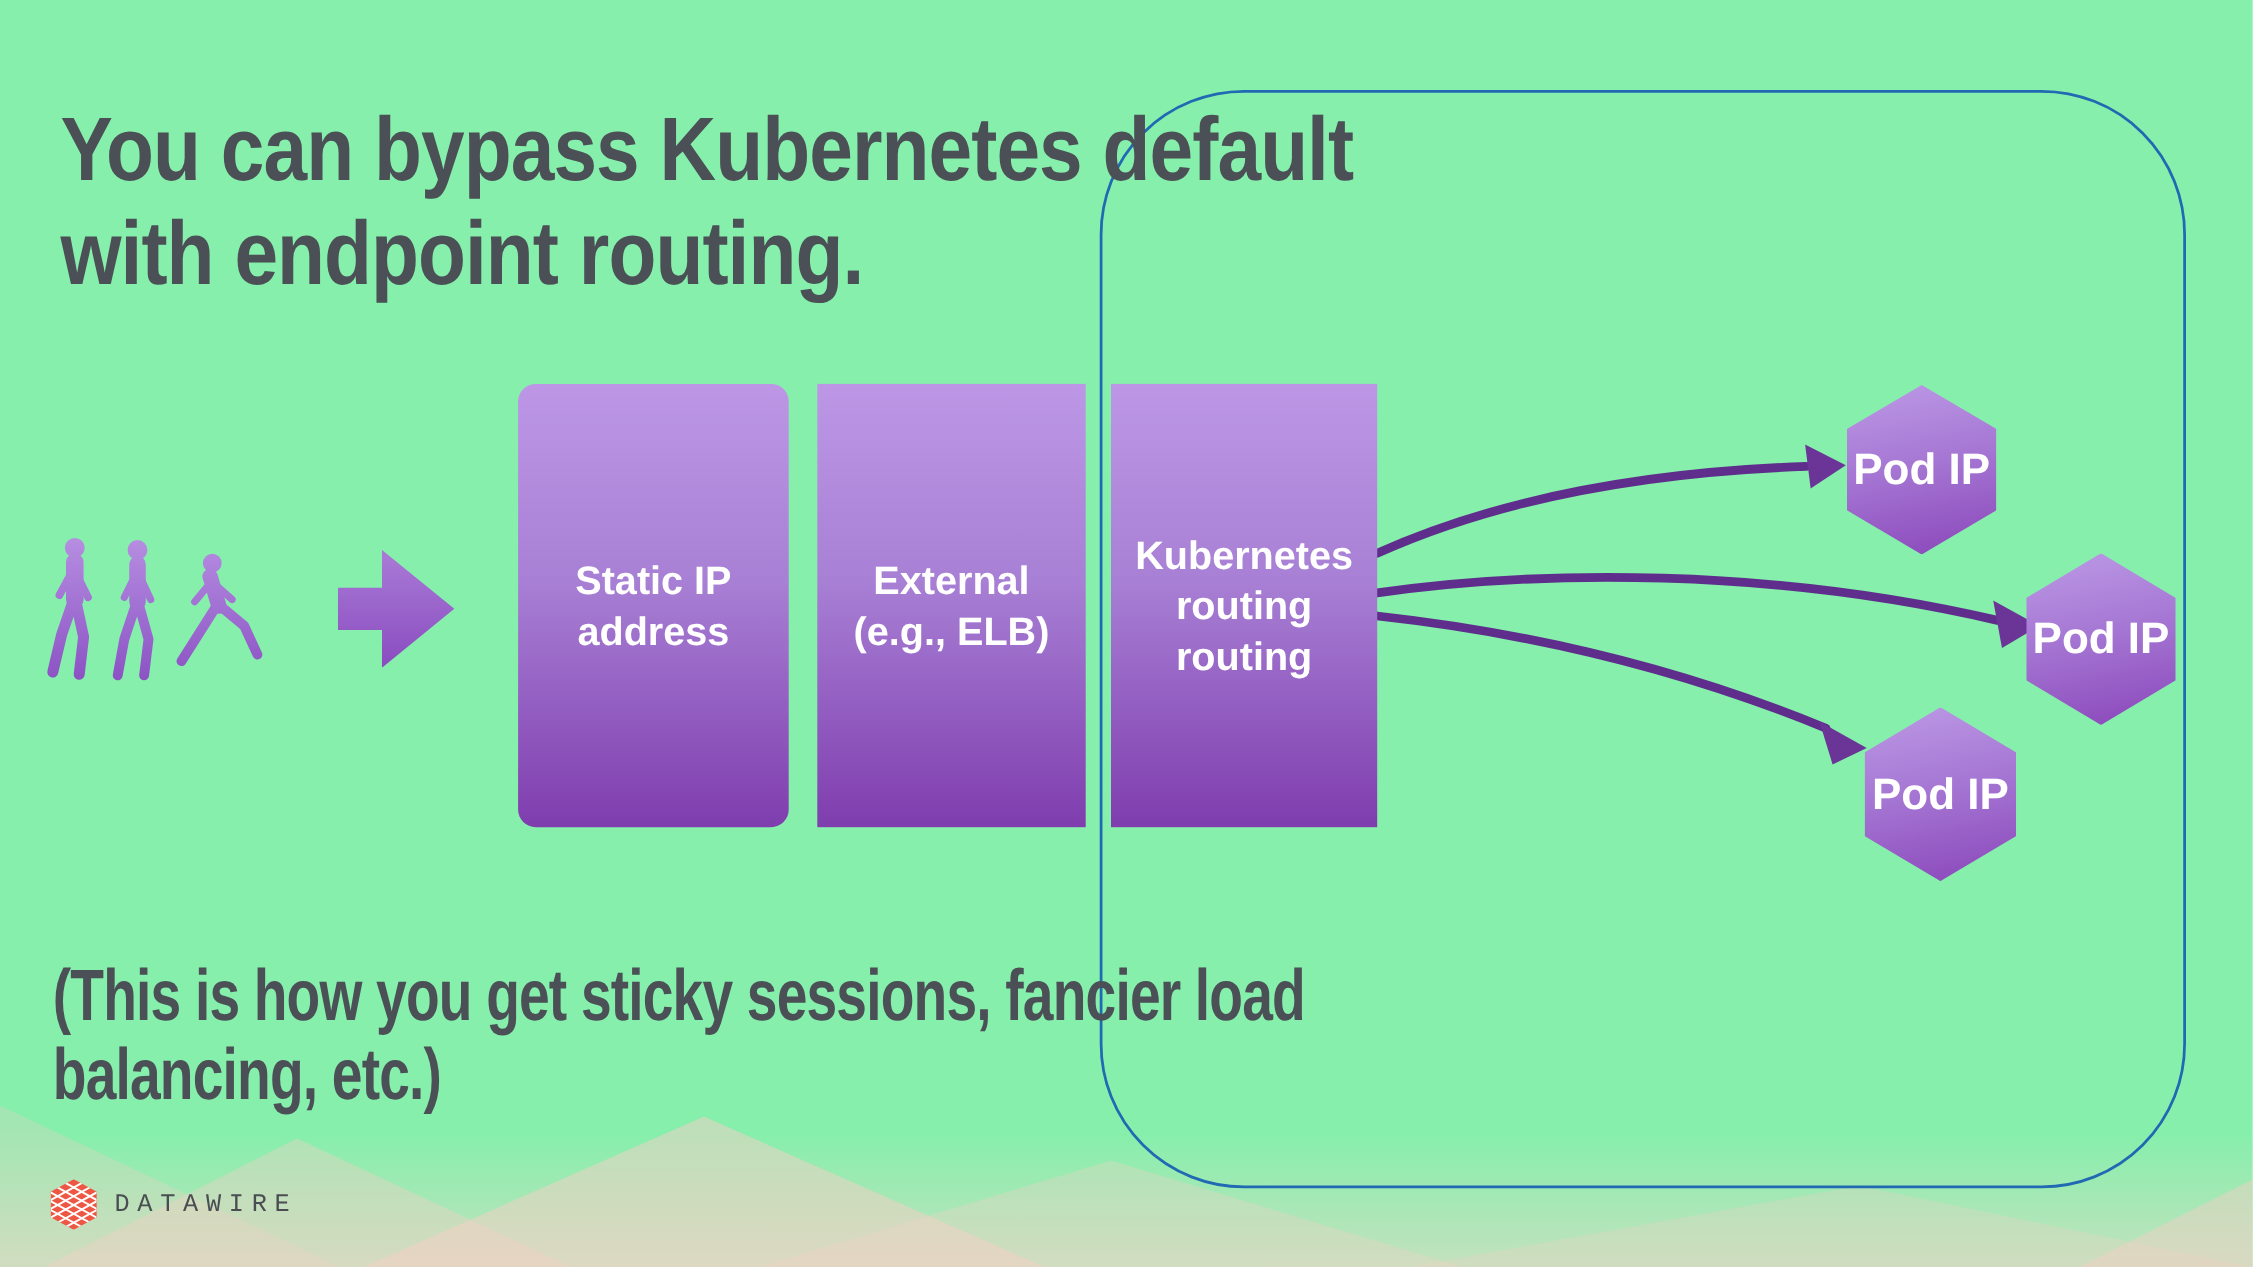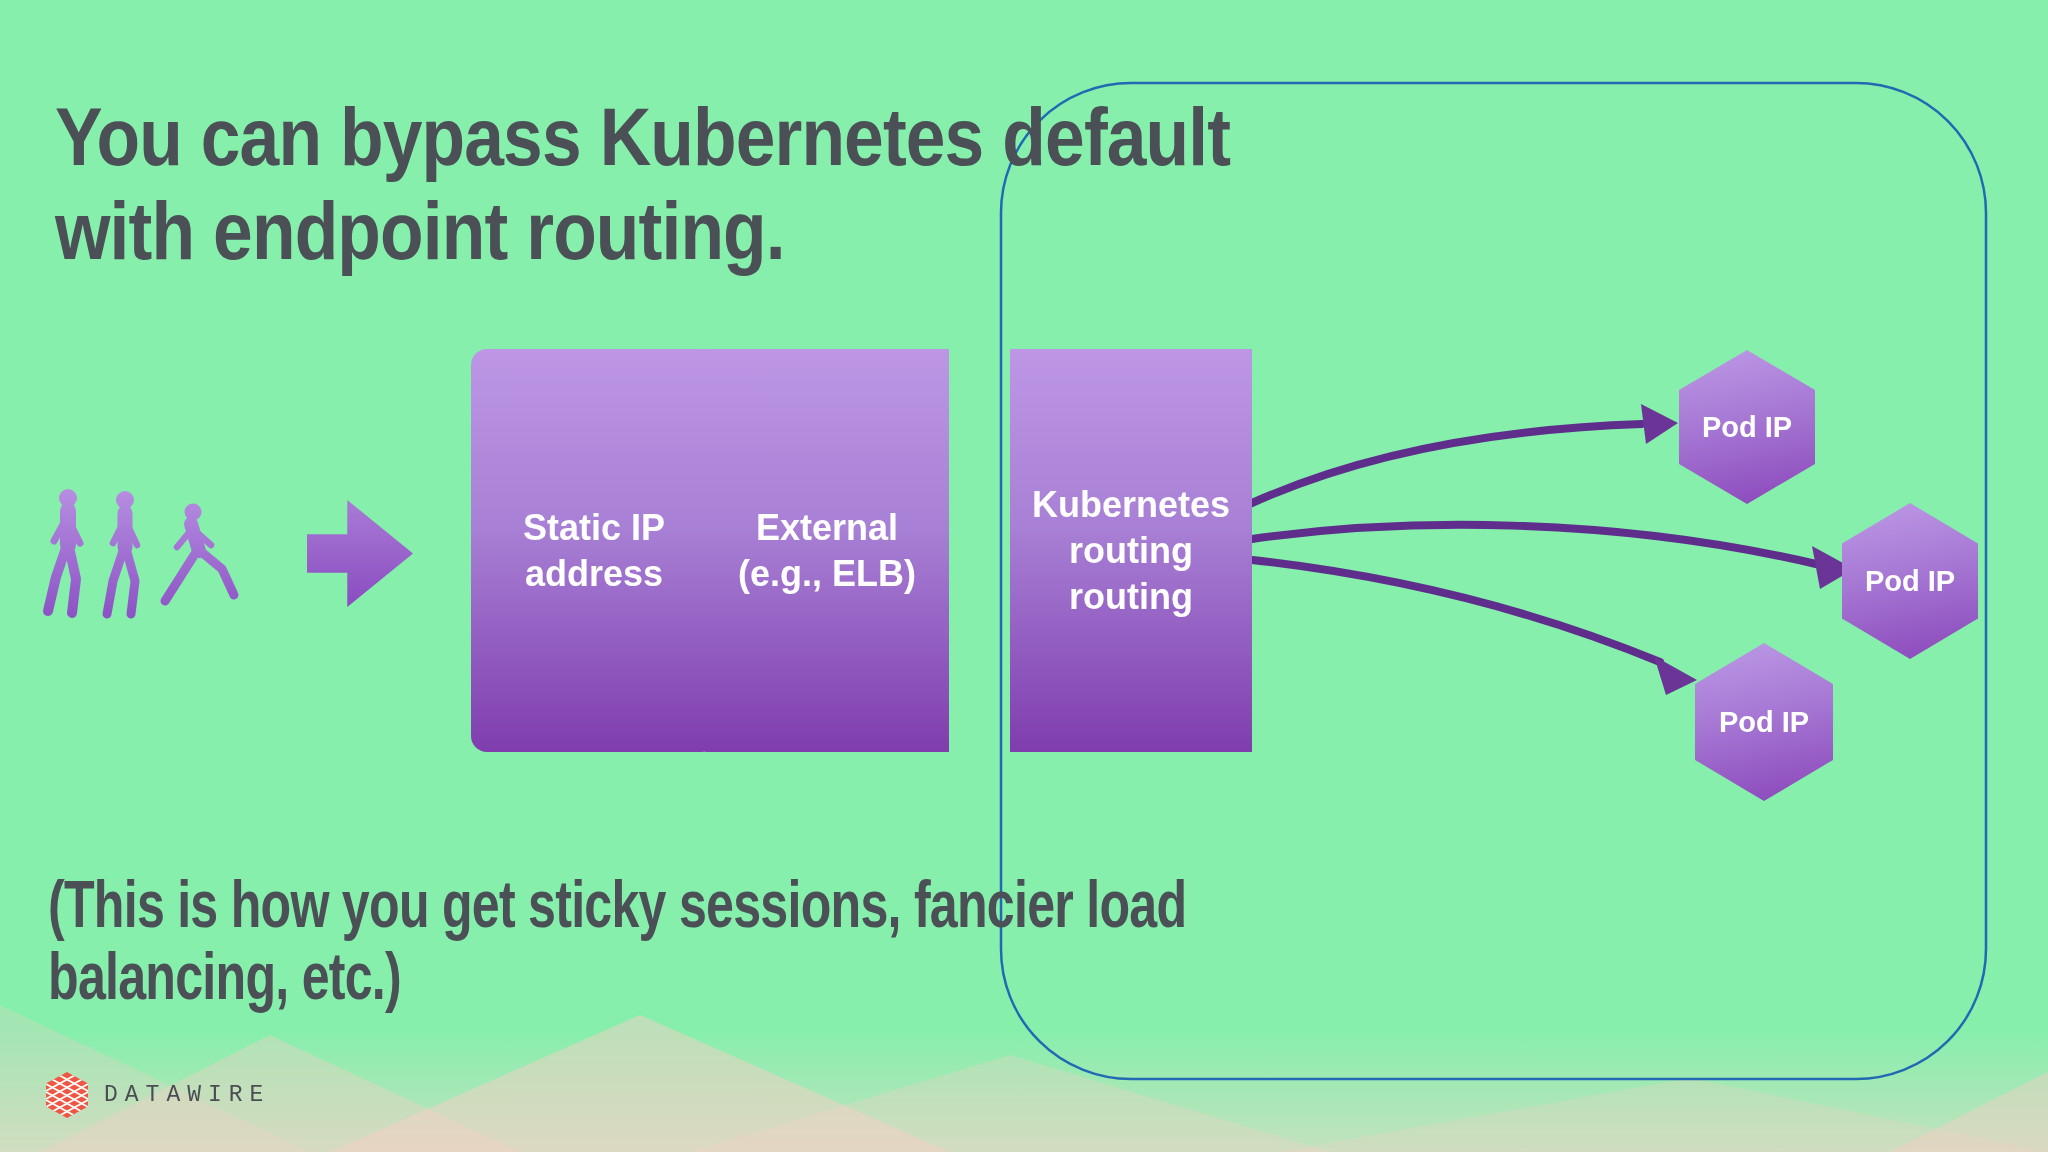--- a/index.html
+++ b/index.html
@@ -7,24 +7,24 @@
          font-family:"Liberation Sans",sans-serif;}
   .decor{position:absolute;left:0;top:0;width:2048px;height:1152px;}
   .title{position:absolute;left:55px;top:90px;font-weight:700;font-size:82px;line-height:94px;
          color:#4b5056;letter-spacing:-1px;transform:scaleX(.87);transform-origin:0 0;white-space:nowrap;}
   .note{position:absolute;left:48px;top:868px;font-weight:700;font-size:66px;line-height:72px;
         color:#4b5056;letter-spacing:-1px;transform:scaleX(.76);transform-origin:0 0;white-space:nowrap;}
   .flow-box{position:absolute;top:349px;height:403px;display:flex;align-items:center;justify-content:center;
             text-align:center;color:#fff;font-weight:700;font-size:36px;line-height:46px;
             background:linear-gradient(180deg,#bd97e6 0%,#a77fd4 45%,#7f3dae 100%);}
   .box1{left:471px;width:246px;border-radius:16px;}
-  .box2{left:705px;width:244px;}
+  .box2{left:743px;width:244px;}
   .box3{left:1010px;width:242px;}
   .hex{position:absolute;display:flex;align-items:center;justify-content:center;color:#fff;
-       font-weight:700;font-size:29px;
+       font-weight:700;font-size:40px;
        background:linear-gradient(168deg,#bd9ae6 0%,#a678d4 45%,#8a46ba 100%);
        clip-path:polygon(50% 0%,100% 26%,100% 74%,50% 100%,0% 74%,0% 26%);}
   .hex1{left:1679px;top:350px;width:136px;height:154px;}
   .hex2{left:1842px;top:503px;width:136px;height:156px;}
   .hex3{left:1695px;top:643px;width:138px;height:158px;}
   .block-arrow{position:absolute;left:307px;top:500px;width:106px;height:107px;
        background:linear-gradient(180deg,#a97bd6 0%,#8a4cc0 100%);
        clip-path:polygon(0% 32%,38% 32%,38% 0%,100% 50%,38% 100%,38% 68%,0% 68%);}
   .people{position:absolute;left:40px;top:487px;width:214px;height:136px;}
   .logo{position:absolute;left:46px;top:1072px;display:flex;align-items:center;font-family:Liberation Mono, monospace;}

